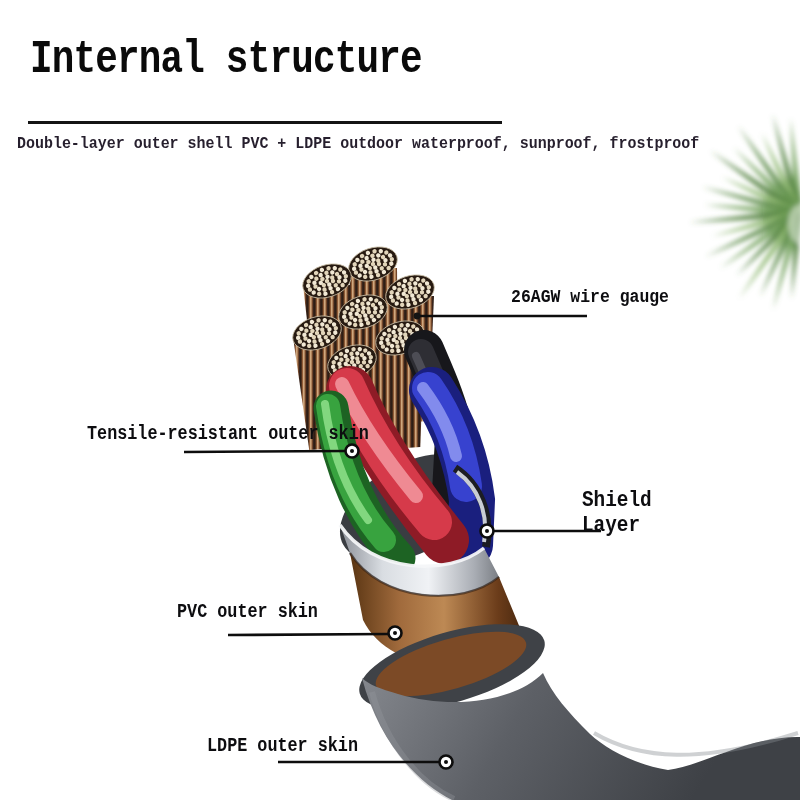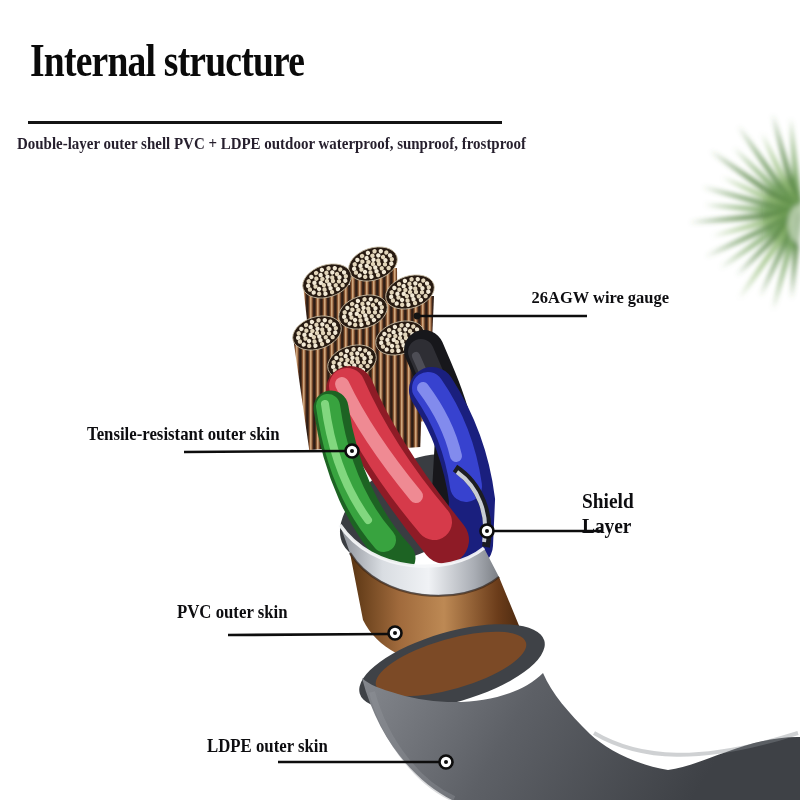--- a/index.html
+++ b/index.html
@@ -1,17 +1,17 @@
 <!DOCTYPE html>
 <html><head>
 <meta charset="utf-8">
 <style>
   html,body{margin:0;padding:0;background:#ffffff;}
   #stage{position:relative;width:800px;height:800px;overflow:hidden;background:#ffffff;
-         font-family:Liberation Serif, serif;}
+         font-family:Liberation Mono, monospace;}
   #scene{position:absolute;left:0;top:0;}
   .txt{position:absolute;font-weight:bold;color:#0d0d10;white-space:nowrap;}
   #title{left:30px;top:33px;font-size:47px;letter-spacing:-1px;color:#0a0a0a;
          transform:scaleX(.80);transform-origin:left top;}
   #divider{position:absolute;left:28px;top:121px;width:474px;height:3px;background:#141414;}
   #subtitle{left:17px;top:134px;font-size:17px;color:#261f2d;
             transform:scaleX(.88);transform-origin:left top;}
   .callout{font-size:19.5px;transform:scaleX(.86);transform-origin:left top;}
   #lbl-wire-gauge{left:497px;top:287px;width:172px;text-align:right;font-size:17.5px;
                   transform:scaleX(.94);transform-origin:right top;}

